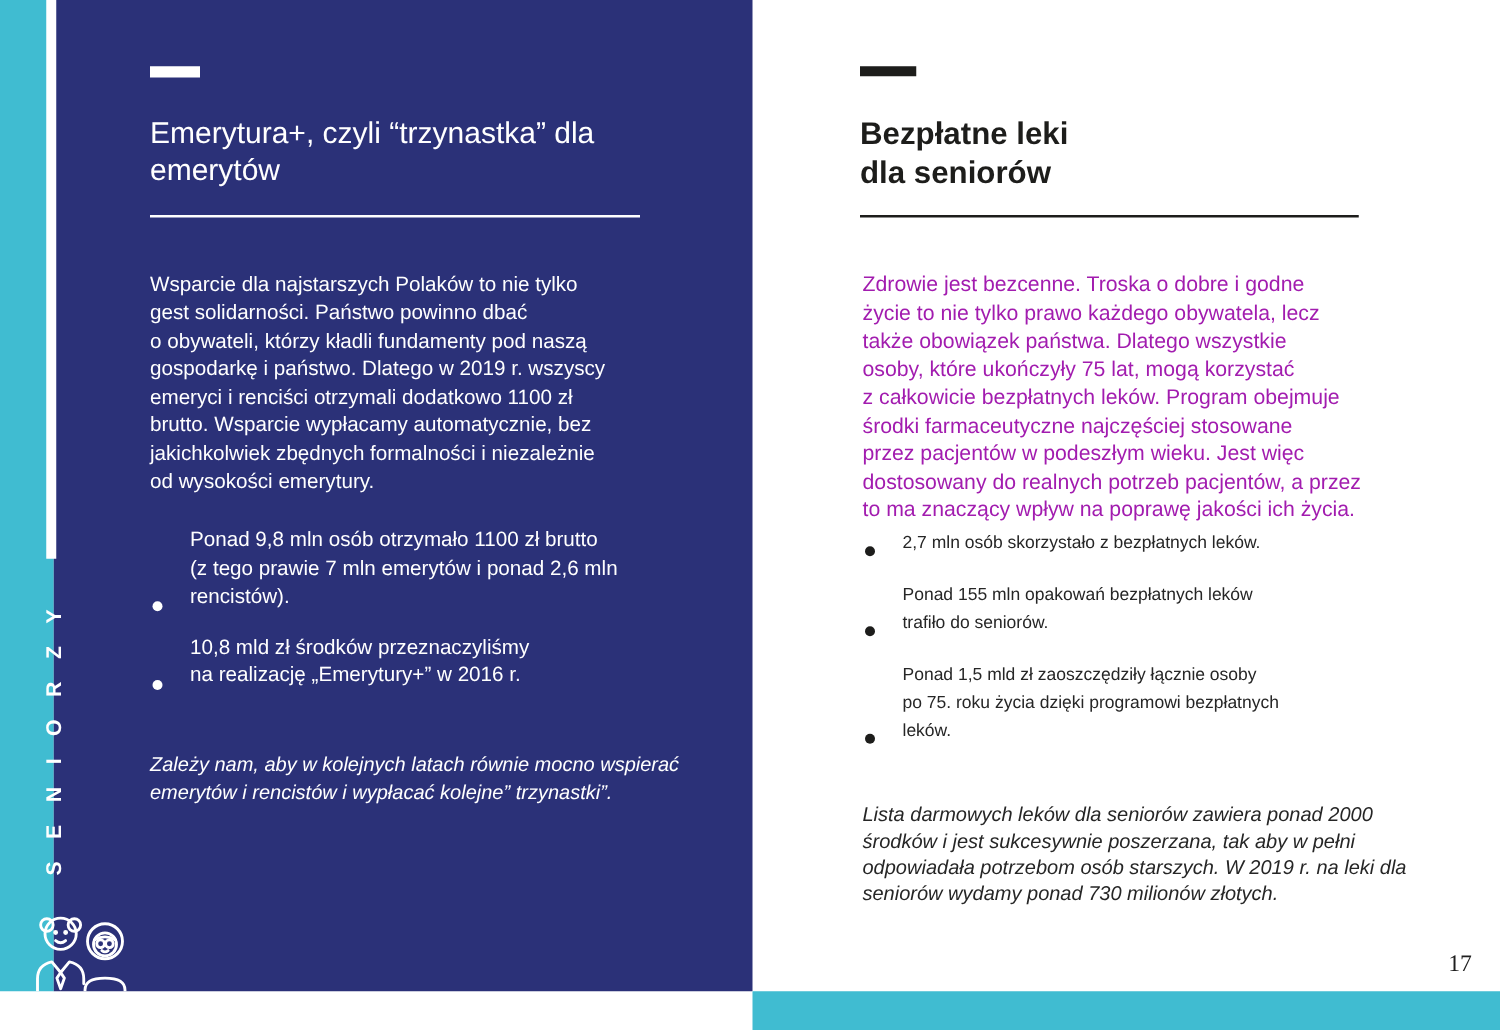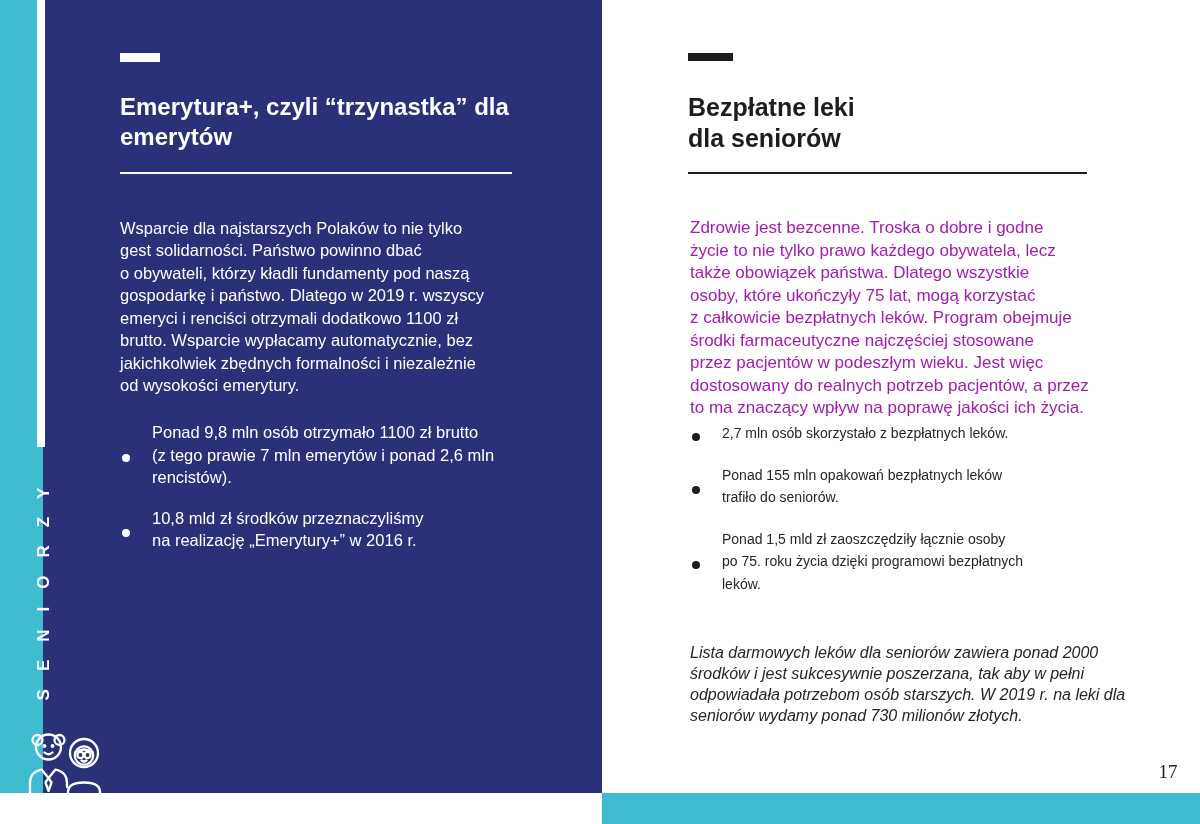--- a/index.html
+++ b/index.html
@@ -21,42 +21,42 @@
   .icon-wrap svg { display:block; }
 
   
   .dash { position:absolute; height:9px; }
   .rule { position:absolute; height:2px; }
   .pre { white-space:pre-line; }
 
   
   .l-dash  { left:120px; top:53px; width:40px; background:#ffffff; }
   .l-title { position:absolute; left:120px; top:76px; width:470px; color:#ffffff;
-             font-size:24px; font-weight:bold; line-height:30px; }
+             font-size:24px; font-weight:normal; line-height:30px; }
   .l-rule  { left:120px; top:172px; width:392px; background:#ffffff; }
   .l-body  { position:absolute; left:120px; top:200px; color:#ffffff;
              font-size:16.5px; line-height:22.5px; }
   .l-bullets { position:absolute; left:122px; top:421px; width:430px; }
   .l-note  { position:absolute; left:120px; top:586px; width:440px; color:#ffffff;
              font-style:italic; font-size:16px; line-height:22px; }
 
   
   .r-dash  { left:688px; top:53px; width:45px; height:8px; background:#1d1d1b; }
   .r-title { position:absolute; left:688px; top:75px; width:430px; color:#1d1d1b;
              font-size:25px; font-weight:bold; line-height:31px; }
   .r-rule  { left:688px; top:172px; width:399px; background:#1d1d1b; }
   .r-body  { position:absolute; left:690px; top:200px; color:#a21caf;
              font-size:17px; line-height:22.5px; }
   .r-bullets { position:absolute; left:692px; top:422px; width:460px; }
   .r-note  { position:absolute; left:690px; top:626px; width:480px; color:#262626;
              font-style:italic; font-size:16px; line-height:21px; }
 
   
   ul.bullets { list-style:none; margin:0; padding:0; }
-  ul.bullets li { display:flex; align-items:center; }
+  ul.bullets li { display:flex; align-items:flex-end; }
   ul.bullets li + li { margin-top:18px; }
   .r-bullets ul.bullets li + li { margin-top:19px; }
   .bdot { flex:none; width:8px; height:8px; border-radius:50%; margin:7px 22px 0 0; }
   .l-bullets .bdot { background:#ffffff; }
   .r-bullets .bdot { background:#1d1d1b; }
   .l-bullets .btext { color:#ffffff; font-size:16.5px; line-height:22.5px; }
   .r-bullets .btext { color:#262626; font-size:14px; line-height:22.5px; }
 
   
   .bottom-teal { position:absolute; left:602px; top:793px; width:598px; height:31px; background:#40bcd1; }
@@ -121,20 +121,22 @@
 rencistów).</span>
       </li>
       <li>
         <span class="bdot"></span>
         <span class="btext pre">10,8 mld zł środków przeznaczyliśmy
 na realizację „Emerytury+” w 2016 r.</span>
       </li>
     </ul>
   </div>
 
+  <p class="l-note pre">Zależy nam, aby w kolejnych latach równie mocno wspierać
+emerytów i rencistów i wypłacać kolejne” trzynastki”.</p>
 
   <div class="dash r-dash"></div>
   <h1 class="r-title pre">Bezpłatne leki
 dla seniorów</h1>
   <div class="rule r-rule"></div>
   <p class="r-body pre">Zdrowie jest bezcenne. Troska o dobre i godne
 życie to nie tylko prawo każdego obywatela, lecz
 także obowiązek państwa. Dlatego wszystkie
 osoby, które ukończyły 75 lat, mogą korzystać
 z całkowicie bezpłatnych leków. Program obejmuje

